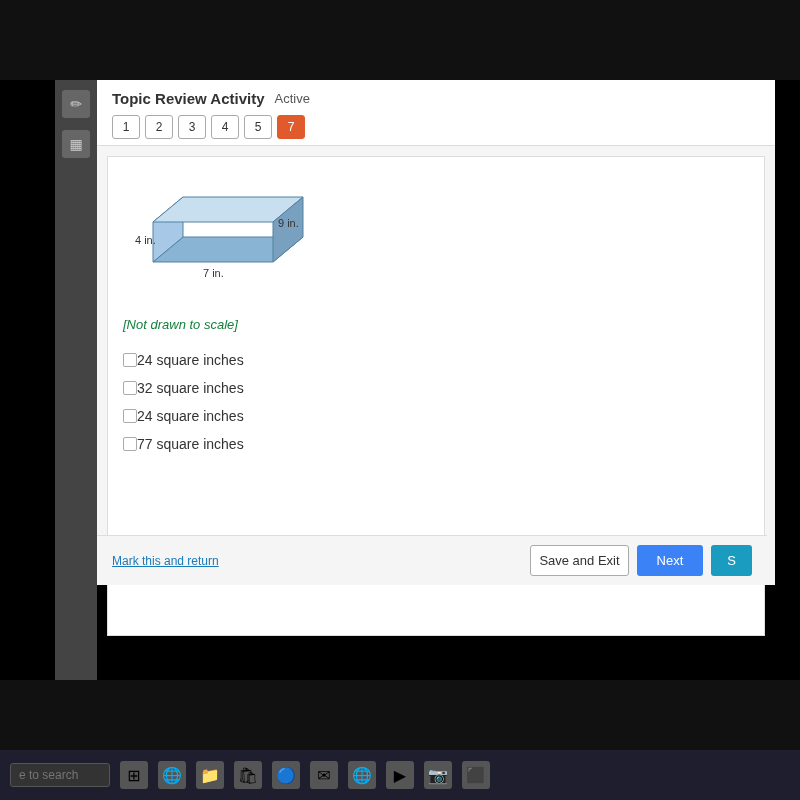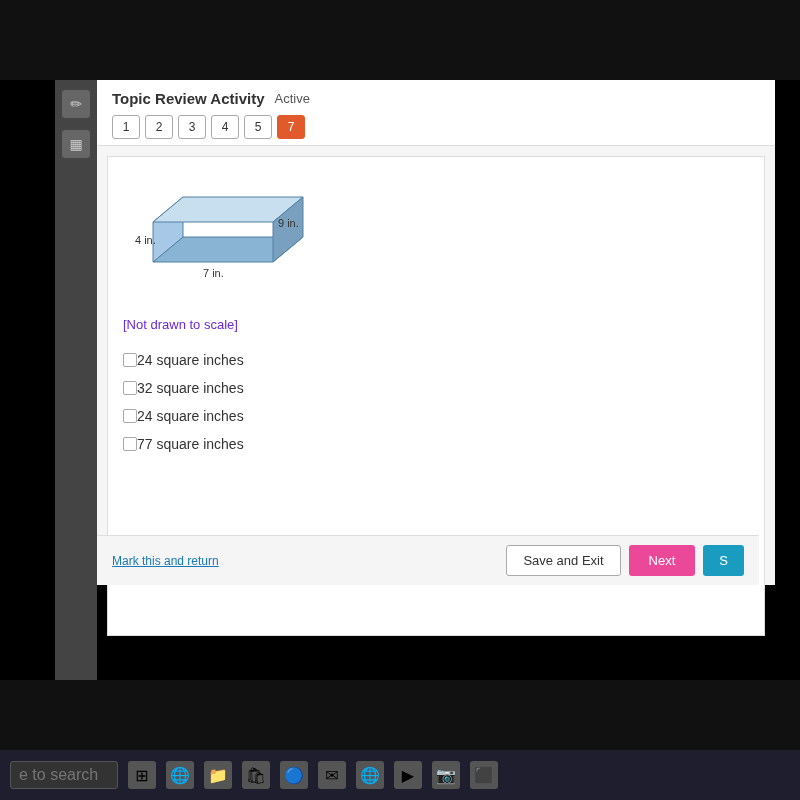--- a/index.html
+++ b/index.html
@@ -127,22 +127,23 @@
 
     
     .figure-area {
       margin-bottom: 15px;
       position: relative;
       height: 130px;
     }
 
     .not-to-scale {
       font-size: 13px;
-      color: #6d28d9;
+      color: #15803d;
       margin-bottom: 20px;
+      font-style: italic;
     }
 
     
     .answer-choice {
       display: flex;
       align-items: center;
       margin-bottom: 12px;
       cursor: pointer;
     }
 
@@ -158,21 +159,21 @@
     .choice-label {
       font-size: 14px;
       color: #333;
     }
 
     
     .footer-bar {
       position: absolute;
       bottom: 0;
       left: 0;
-      right: 16px;
+      right: 8px;
       height: 50px;
       background: #f5f5f5;
       border-top: 1px solid #ddd;
       display: flex;
       align-items: center;
       justify-content: space-between;
       padding: 0 15px;
     }
 
     .mark-return-link {
@@ -181,32 +182,32 @@
       text-decoration: underline;
       cursor: pointer;
     }
 
     .footer-buttons {
       display: flex;
       gap: 8px;
     }
 
     .btn-save {
-      padding: 7px 16px;
+      padding: 7px 8px;
       background: #fff;
       border: 1px solid #aaa;
       border-radius: 3px;
       font-size: 13px;
       color: #333;
       cursor: pointer;
     }
 
     .btn-next {
       padding: 7px 20px;
-      background: #ec4899;
+      background: #3b82f6;
       border: none;
       border-radius: 3px;
       font-size: 13px;
       color: #fff;
       cursor: pointer;
     }
 
     .btn-submit {
       padding: 7px 16px;
       background: #1a9bc0;
@@ -229,23 +230,23 @@
       align-items: center;
       padding: 0 10px;
       gap: 10px;
     }
 
     .taskbar-search {
       background: #333;
       border: 1px solid #555;
       border-radius: 3px;
       color: #aaa;
-      font-size: 16px;
+      font-size: 12px;
       padding: 4px 8px;
-      width: 108px;
+      width: 100px;
     }
 
     .taskbar-icon {
       width: 28px;
       height: 28px;
       background: #555;
       border-radius: 3px;
       display: flex;
       align-items: center;
       justify-content: center;

